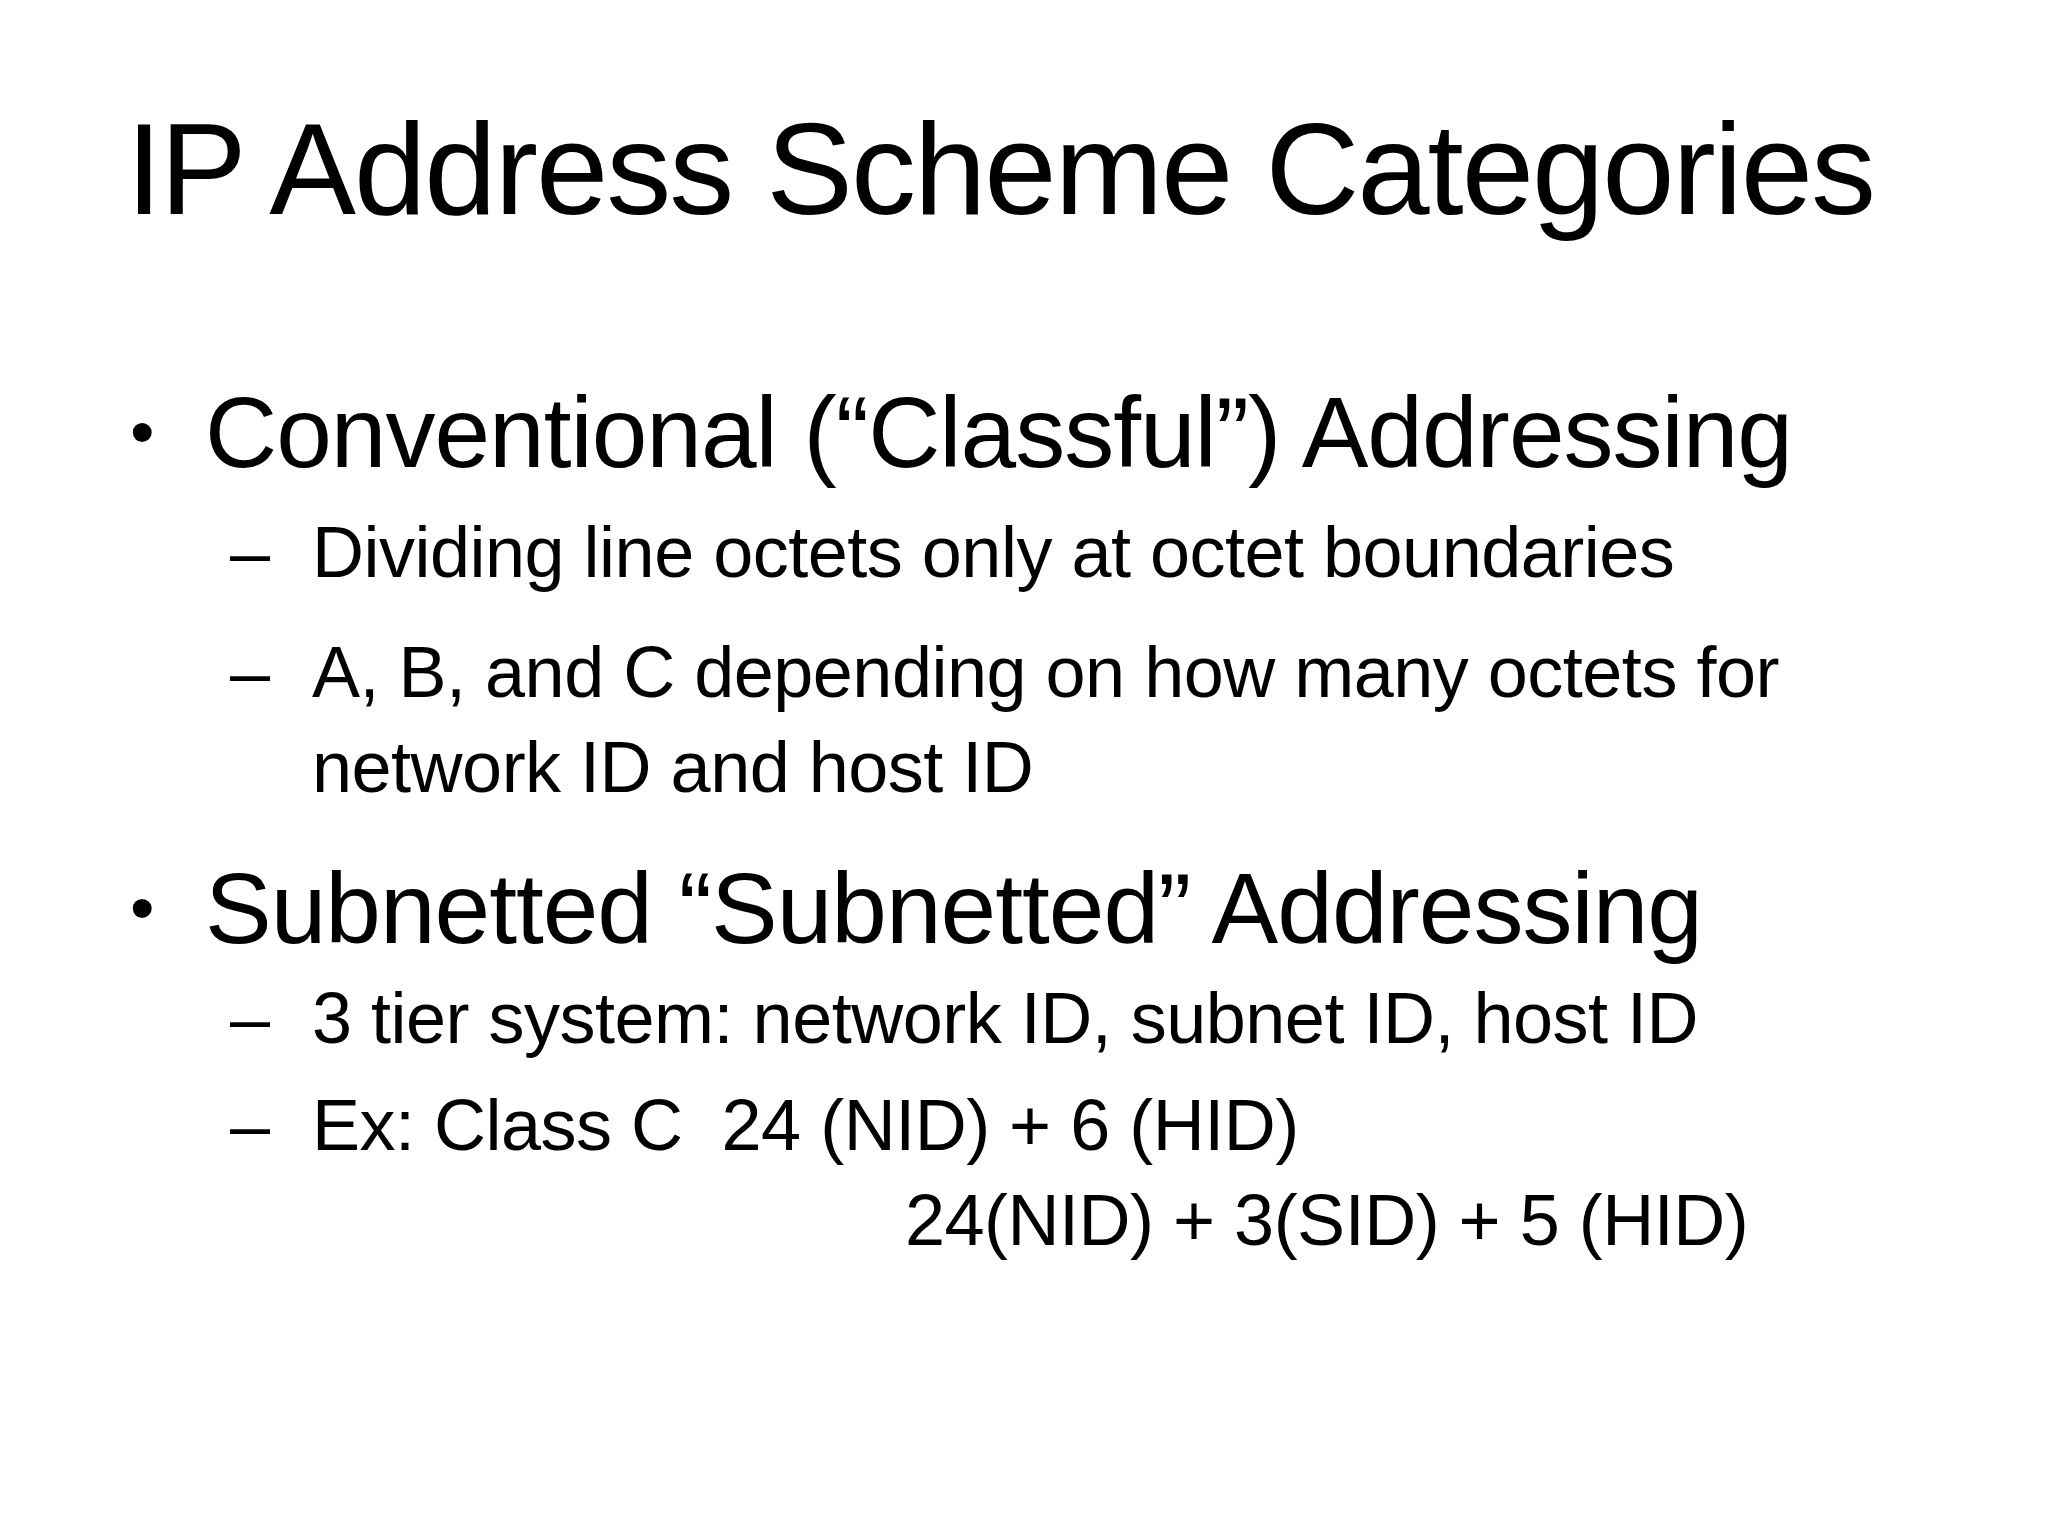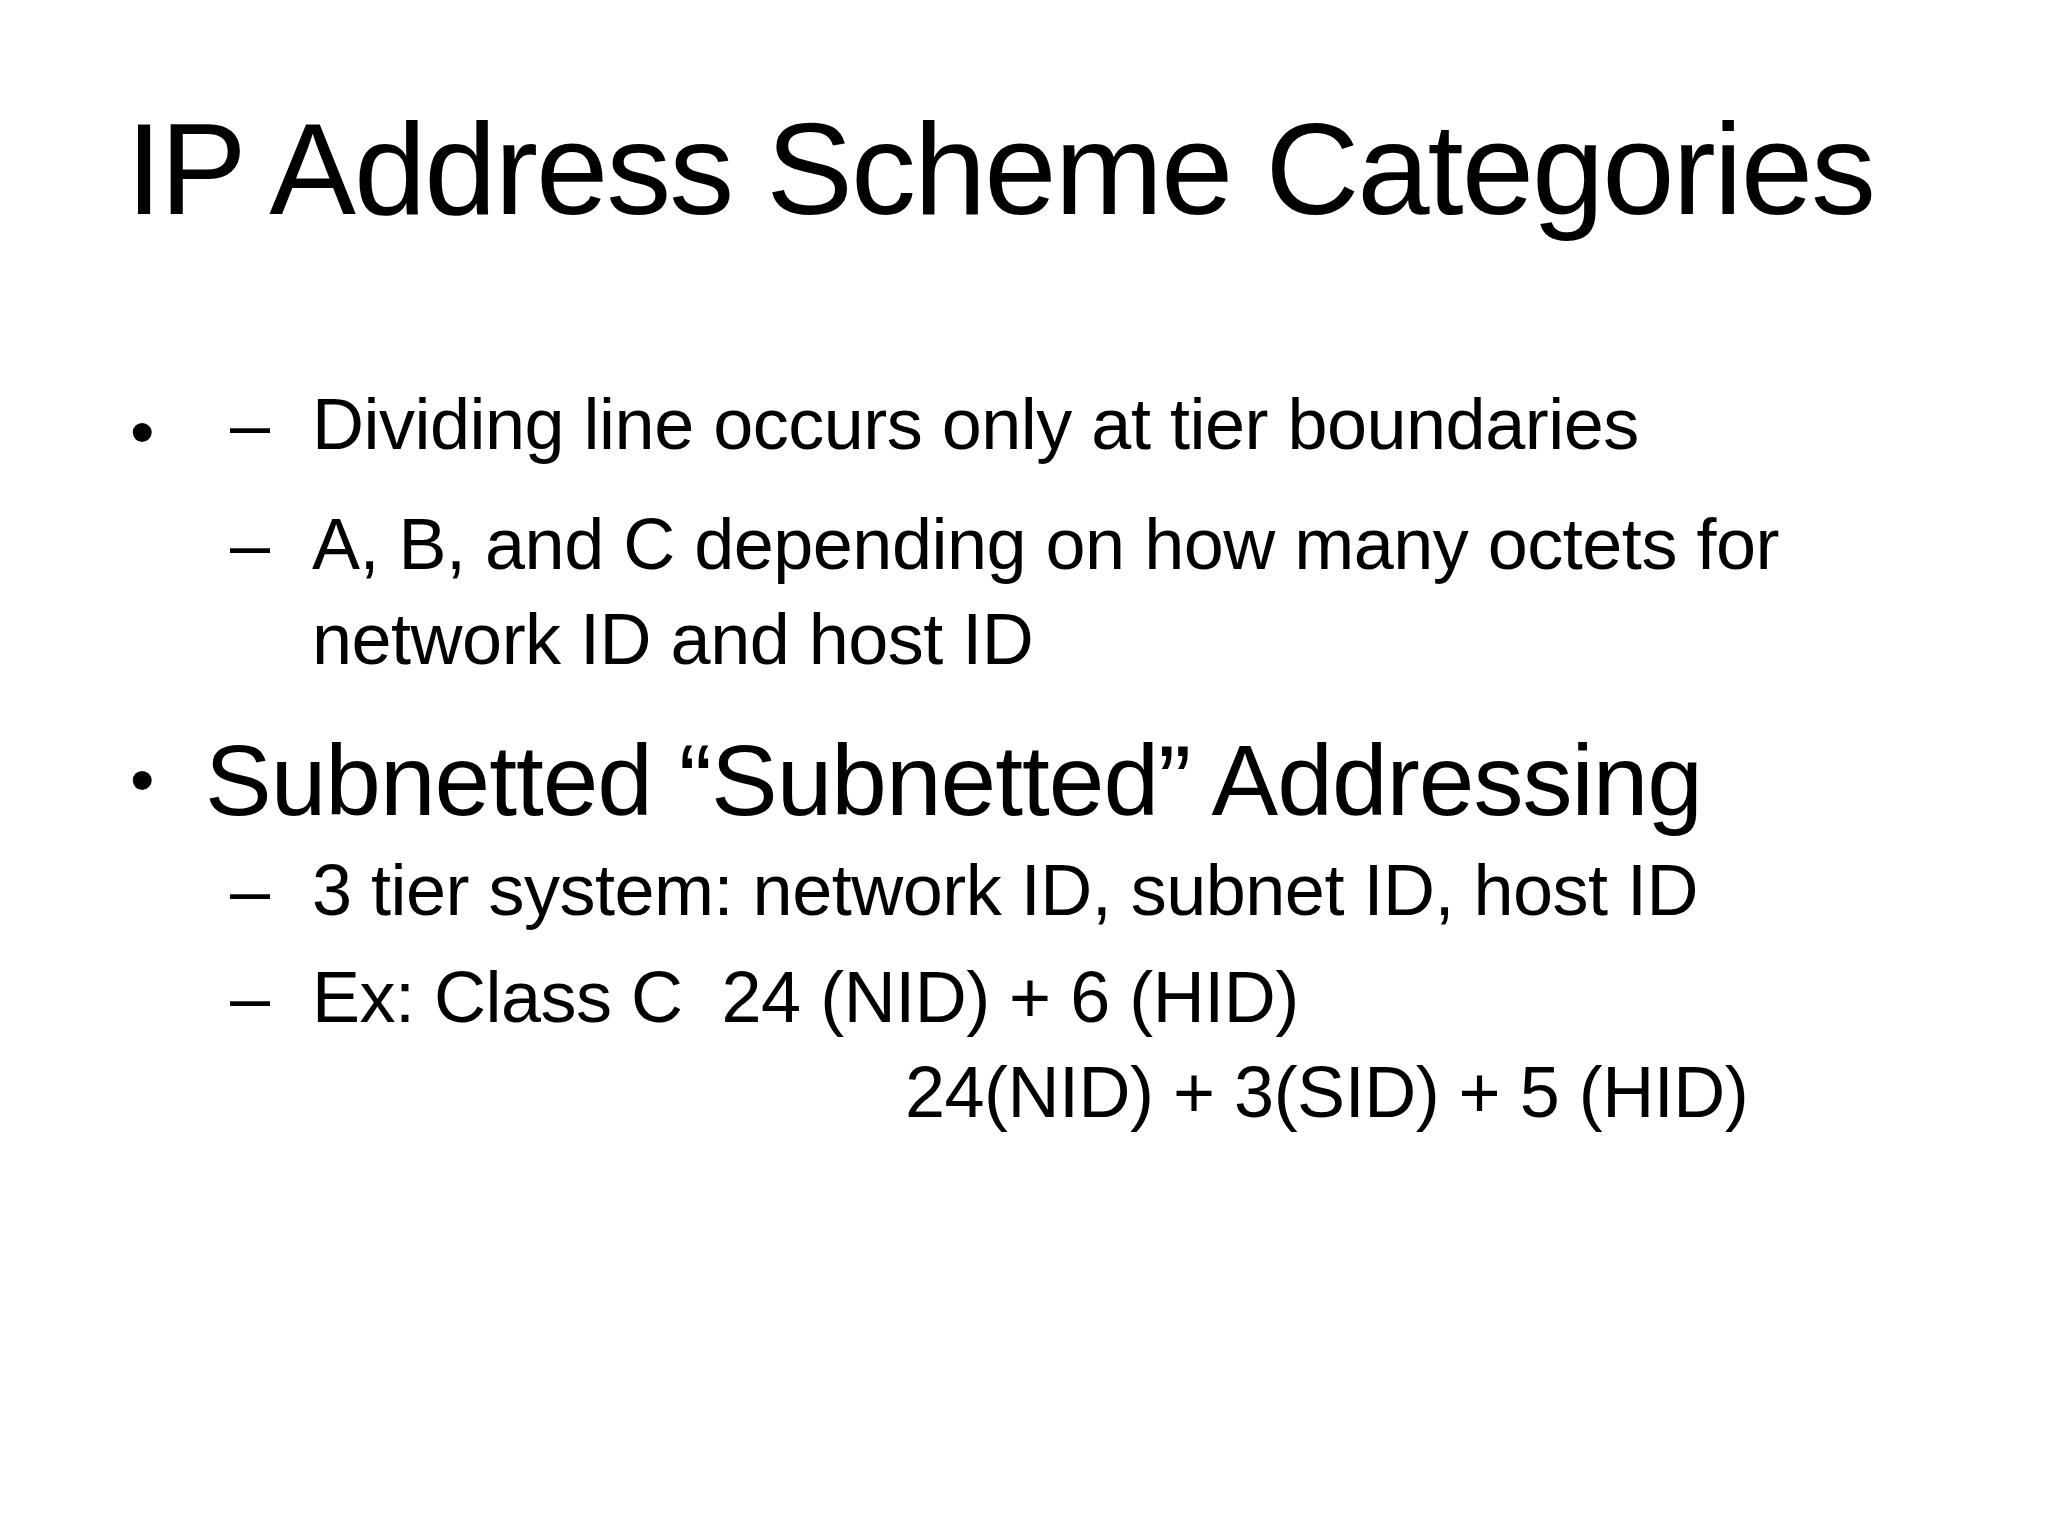--- a/index.html
+++ b/index.html
@@ -81,25 +81,26 @@
 <body>
 
 <div class="slide">
 
   <h1 class="title">IP Address Scheme Categories</h1>
 
   <div class="body">
 
     <div class="l1">
       <span class="marker">•</span>
+      <span class="text">Conventional (“Classful”) Addressing</span>
     </div>
 
     <div class="l2 mt-sub1">
       <span class="marker">–</span>
-      <span class="text">Dividing line occurs only at tier boundaries</span>
+      <span class="text">Dividing line octets only at octet boundaries</span>
     </div>
 
     <div class="l2 mt-sub2">
       <span class="marker">–</span>
       <span class="text">A, B, and C depending on how many octets for network ID and host ID</span>
     </div>
 
     <div class="l1 mt-bul2">
       <span class="marker">•</span>
       <span class="text">Subnetted “Subnetted” Addressing</span>

